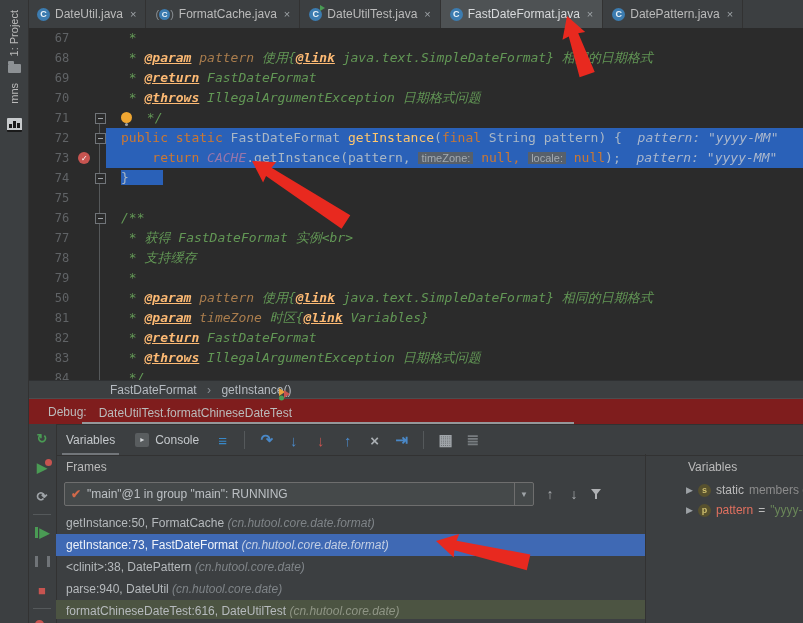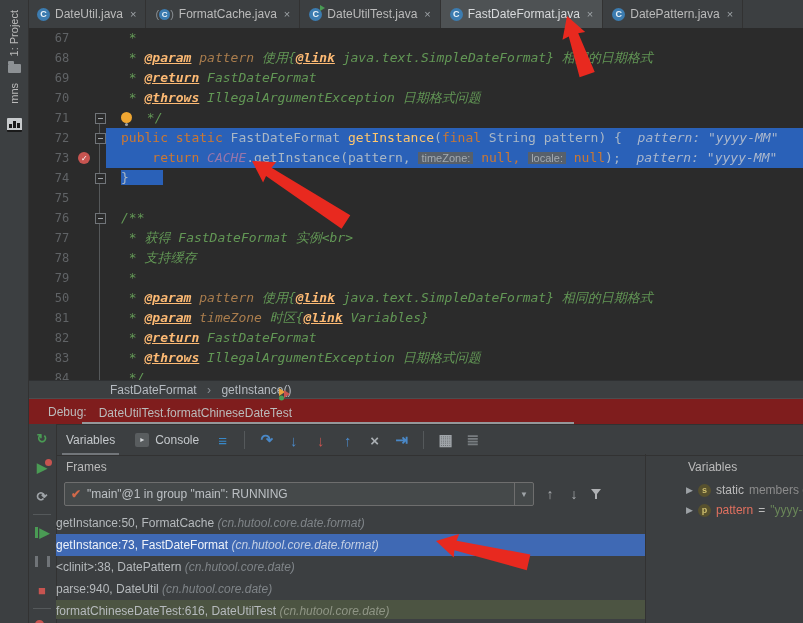--- a/index.html
+++ b/index.html
@@ -90,21 +90,21 @@
   .panelTitle{height:26px;line-height:26px;padding-left:10px;font-size:12px;color:#bbbbbb;}
   .threadrow{height:28px;display:flex;align-items:center;padding-left:8px;gap:8px;}
   .threadbox{width:468px;height:22px;border:1px solid #6e6e6e;border-radius:2px;background:#45494a;
              display:flex;align-items:center;overflow:hidden;}
   .threadbox .chk{color:#d1694a;font-weight:bold;font-size:12px;margin:0 6px;}
   .threadbox .ttext{flex:1;font-size:12px;color:#bcc0c4;white-space:nowrap;}
   .threadbox .caret{width:18px;height:100%;border-left:1px solid #6e6e6e;color:#9fa4a8;font-size:8px;
                     display:flex;align-items:center;justify-content:center;}
   .arrbtn{color:#aaadb0;font-size:14px;width:16px;text-align:center;}
   .framelist{position:absolute;left:0;top:58px;right:0;bottom:0;}
-  .frow{height:22px;line-height:22px;font-size:12px;color:#b6babd;white-space:nowrap;overflow:hidden;}
+  .frow{height:22px;line-height:22px;padding-left:10px;font-size:12px;color:#b6babd;white-space:nowrap;overflow:hidden;}
   .frow .pkg{font-style:italic;color:#7f8488;}
   .frow.selrow{background:#3f69b4;color:#eef2f8;}
   .frow.selrow .pkg{color:#c3cfe3;}
   .frow.testrow{background:#4c5442;}
   .frow.testrow .pkg{color:#8f9585;}
   
   .vars{position:absolute;left:617px;top:30px;right:0;bottom:0;border-left:1px solid #323232;overflow:hidden;padding-left:32px;}
   .vrow{height:20px;display:flex;align-items:center;gap:5px;padding-left:8px;font-size:12px;white-space:nowrap;}
   .vexp{color:#9da2a6;font-size:9px;}
   .vbadge{width:13px;height:13px;border-radius:50%;background:#57512e;color:#cdbd6d;font-size:9px;

